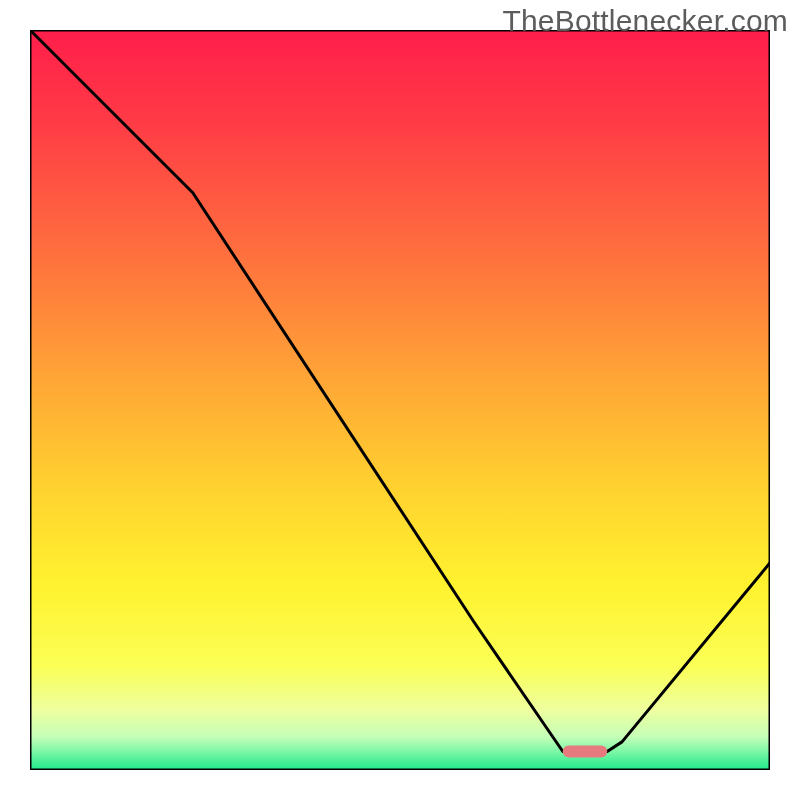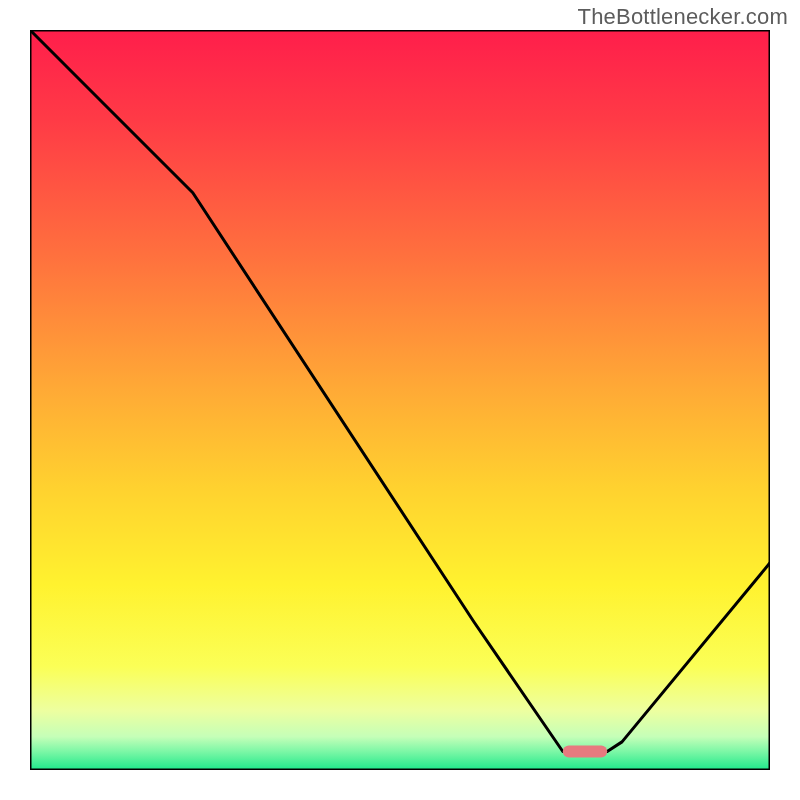--- a/index.html
+++ b/index.html
@@ -8,21 +8,21 @@
     width: 800px;
     height: 800px;
     position: relative;
     font-family: Arial, sans-serif;
     background: #fff;
   }
   .watermark {
     position: absolute;
     top: 4px;
     right: 12px;
-    font-size: 22px;
+    font-size: 30px;
     color: #5c5c5c;
     font-weight: 500;
     letter-spacing: 0.2px;
     z-index: 10;
   }
   .chart-container {
     position: absolute;
     top: 30px;
     left: 30px;
     width: 740px;

